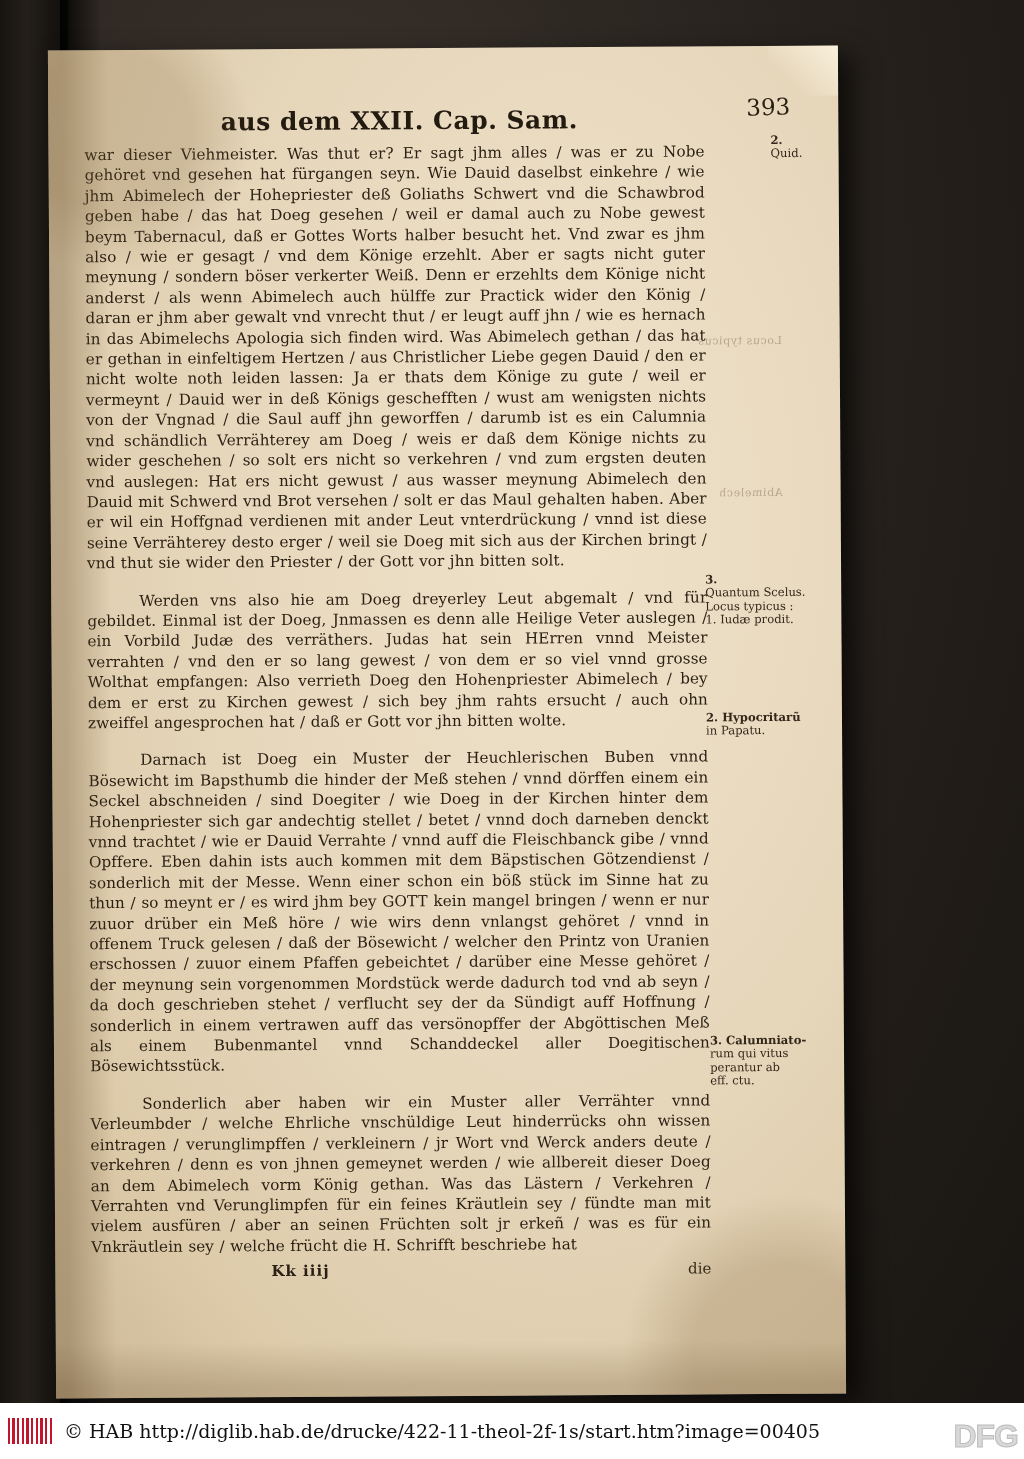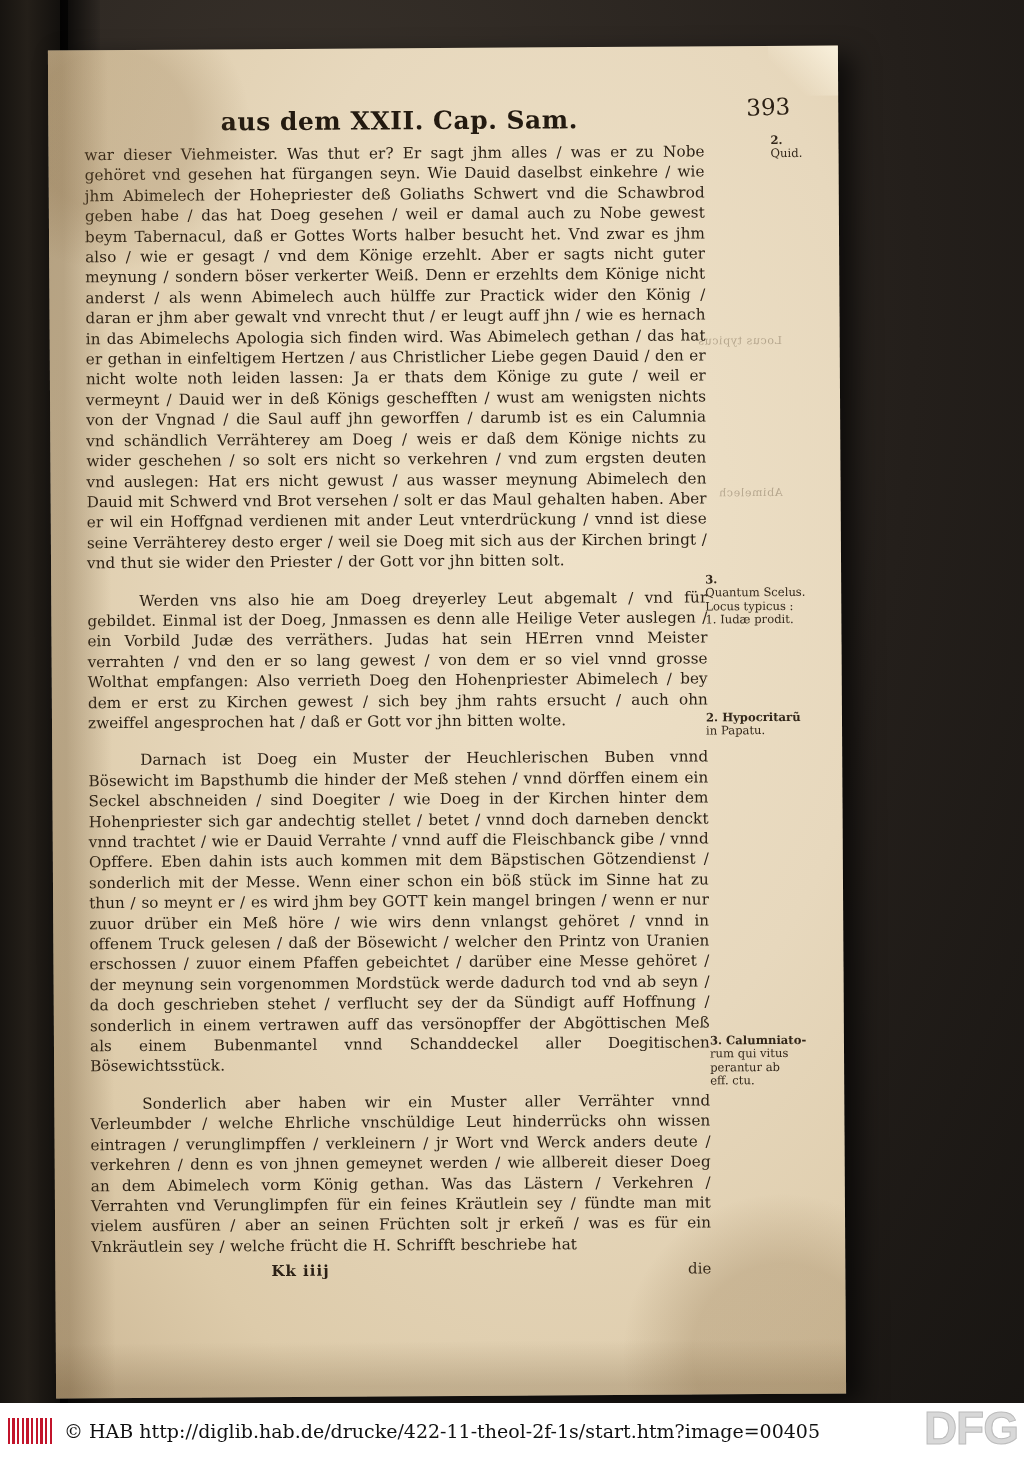--- a/index.html
+++ b/index.html
@@ -180,21 +180,21 @@
     font-size: 19px;
     color: #111;
     margin-left: 10px;
     white-space: nowrap;
   }
   #dfg {
     position: absolute;
     right: 6px; bottom: 4px;
     font-family: "Liberation Sans", sans-serif;
     font-weight: 700;
-    font-size: 46px;
+    font-size: 32px;
     letter-spacing: -1px;
     color: #d8d8d8;
     -webkit-text-stroke: 1px #bcbcbc;
   }
 </style>
 </head>
 <body>
 
 <div id="scan">
 

